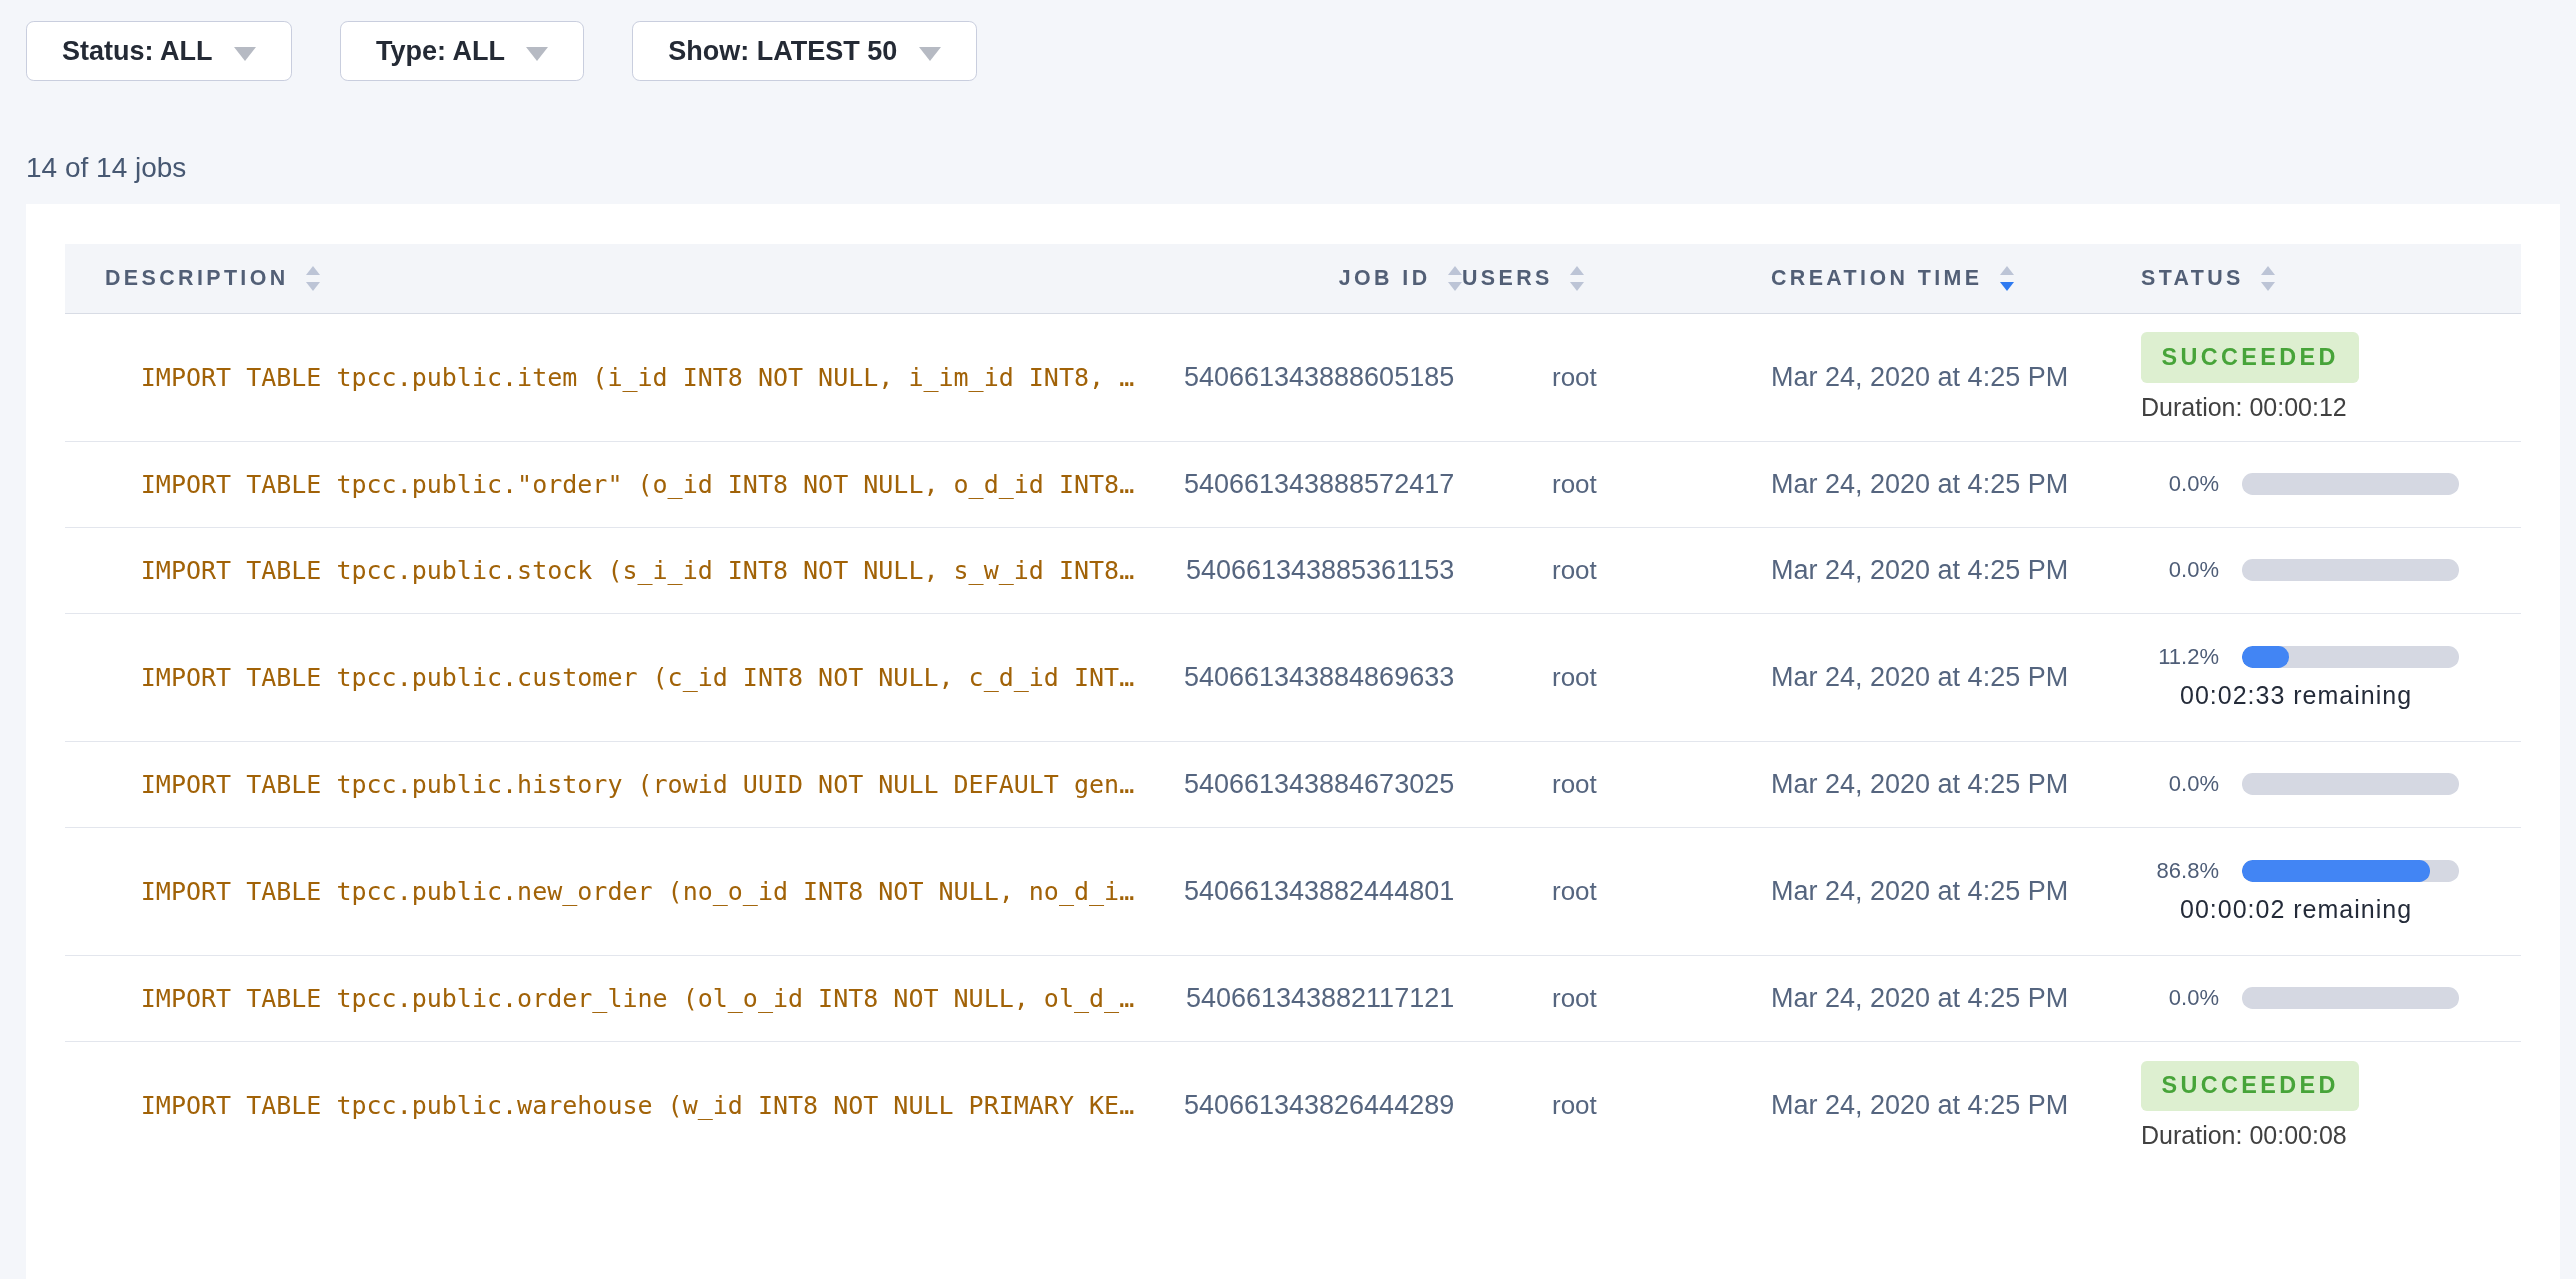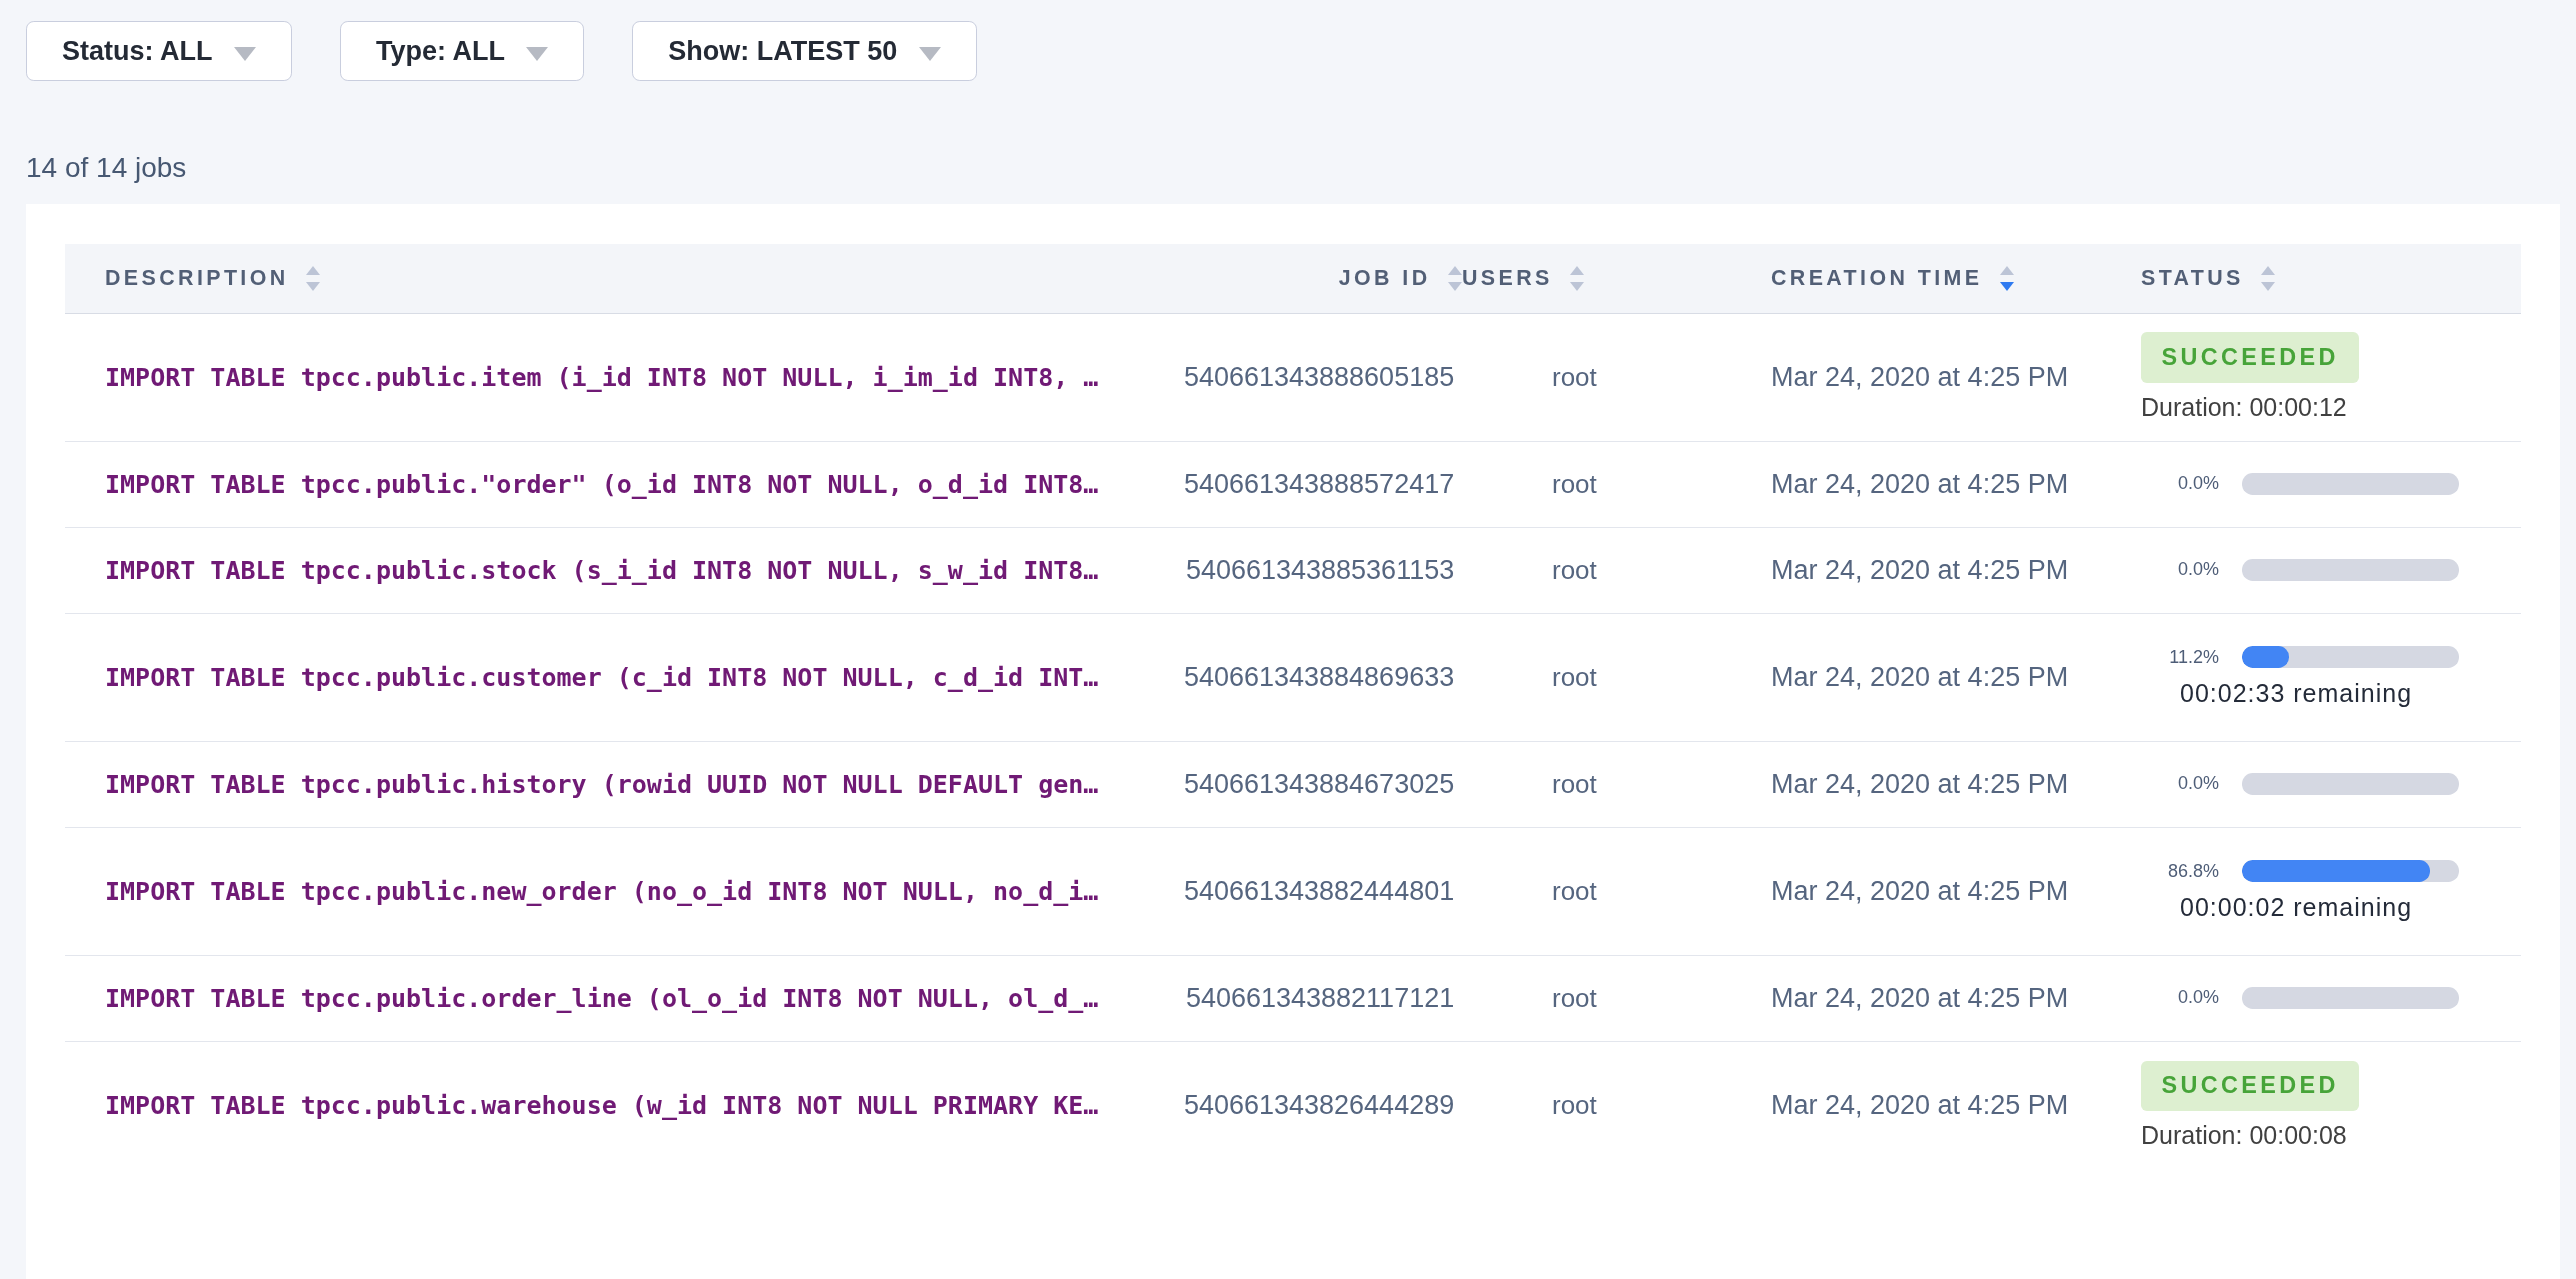--- a/index.html
+++ b/index.html
@@ -61,38 +61,38 @@
     border-top:9.7px solid #bcc4d6;
   }
   .tri-down.active { border-top-color:#2f7af0; }
 
   tbody td { border-top:1px solid #e3e6ed; vertical-align:middle; }
   tbody tr:first-child td { border-top:none; }
   tr.row-tall { height:128px; }
   tr.row-short { height:86px; }
 
   td.cell-description {
-    font-family:"DejaVu Sans Mono", monospace; font-weight:700;
-    font-size:25px; color:#701a75; padding-left:40px;
-    white-space:nowrap; overflow:hidden;
+    font-family:"DejaVu Sans Mono", monospace; font-weight:400;
+    font-size:25px; color:#a16207; padding-left:40px;
+    white-space:nowrap; overflow:hidden;text-align:center;
   }
   td.cell-job_id { text-align:right; padding-right:7.8px; font-size:27px; color:#55657f; }
   td.cell-users { padding-left:90px; font-size:26px; color:#55657f; }
   td.cell-creation { font-size:27px; color:#55657f; white-space:nowrap; }
   td.cell-status { white-space:nowrap; }
 
   .badge {
     display:inline-block; background:#ddefd0; color:#47a439;
     font-weight:700; font-size:23.4px; letter-spacing:3.4px;
     padding:11.7px 20.4px; border-radius:5.8px;
   }
   .duration { margin-top:9.7px; font-size:25px; color:#404040; }
 
   .progress-line { display:flex; align-items:center; }
-  .pct { width:78px; text-align:right; margin-right:23px; font-size:18px; color:#4e5d77; }
+  .pct { width:78px; text-align:right; margin-right:23px; font-size:22px; color:#4e5d77; }
   .track {
     width:217px; height:21.4px; border-radius:10.7px; background:#d5d8e2;
     overflow:hidden; position:relative;
   }
   .fill { height:100%; border-radius:10.7px; background:#4285f4; }
   .remaining { margin-left:39px; margin-top:10.7px; font-size:25px; color:#242b39; letter-spacing:1px; }
 </style>
 </head>
 <body>
 

